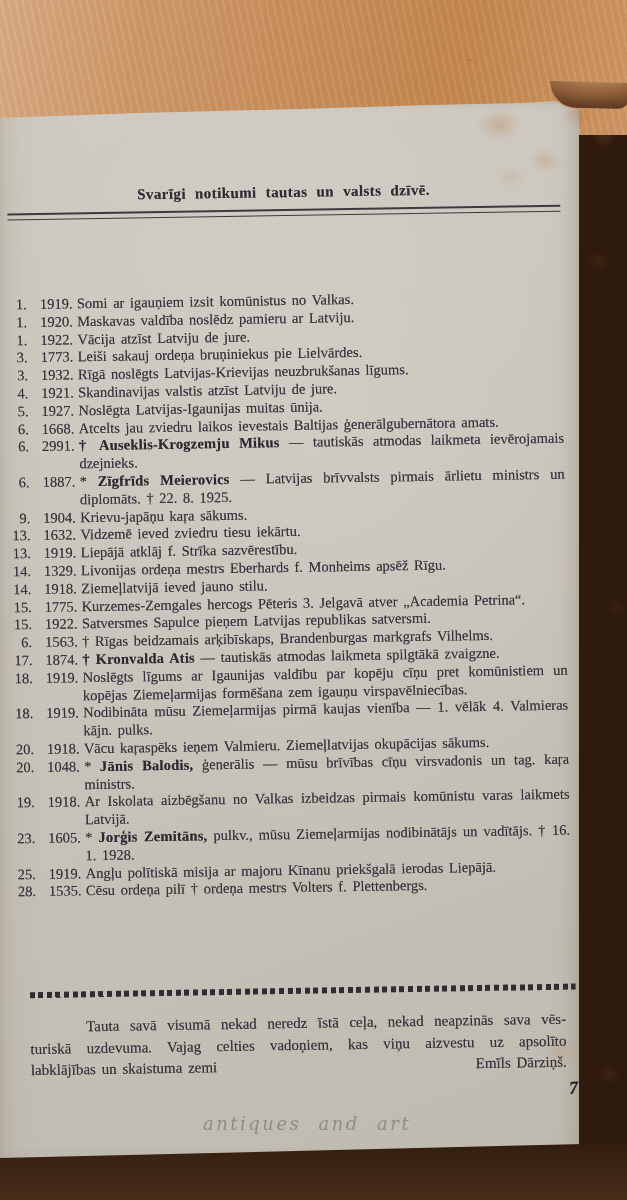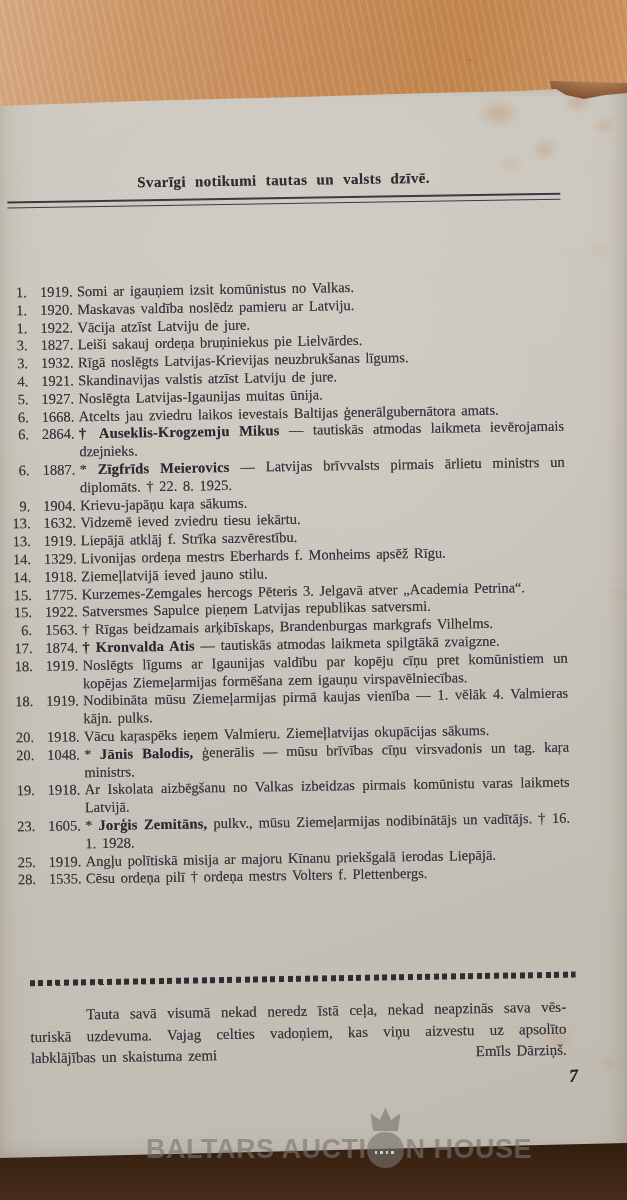--- a/index.html
+++ b/index.html
@@ -25,21 +25,21 @@
   
   .page-curl{
     position:absolute;top:82px;left:550px;width:80px;height:26px;
     background:radial-gradient(130% 150% at 55% -35%, #c4946a 0%, #8d5d38 55%, #4e2f1a 100%);
     border-radius:0 0 16px 34px;
     transform:rotate(1.5deg);
   }
 
   
   .page{
-    position:absolute;left:0;top:80px;width:627px;height:1085px;
+    position:absolute;left:0;top:92px;width:579px;height:1085px;
     clip-path:polygon(0px 26px,140px 21px,300px 17px,430px 13px,520px 11px,556px 9px,566px 15px,584px 19px,605px 15px,627px 13px,627px 1066px,420px 1072px,0px 1079px);
     background:
       repeating-linear-gradient(0deg, rgba(255,255,255,.013) 0 1px, rgba(0,0,0,.015) 1px 2px),
       radial-gradient(90% 60% at 55% 28%, rgba(255,255,252,.10), transparent 70%),
       linear-gradient(160deg,#d1ccc3 0%,#cac5bc 45%,#c1bcb2 100%);
     box-shadow:
       inset 0 16px 12px -10px rgba(95,72,48,.35),
       inset -12px 0 26px -10px rgba(105,88,66,.22),
       inset 0 -14px 26px -12px rgba(95,75,52,.28),
       inset 16px -10px 40px -14px rgba(100,85,65,.16);
@@ -156,21 +156,21 @@
     <span class="year">1920.</span>
     <span class="etext">Maskavas valdība noslēdz pamieru ar Latviju.</span>
   </div>
           <div class="event">
     <span class="day">1.</span>
     <span class="year">1922.</span>
     <span class="etext">Vācija atzīst Latviju de jure.</span>
   </div>
           <div class="event">
     <span class="day">3.</span>
-    <span class="year">1827.</span>
+    <span class="year">1773.</span>
     <span class="etext">Leiši sakauj ordeņa bruņiniekus pie Lielvārdes.</span>
   </div>
           <div class="event">
     <span class="day">3.</span>
     <span class="year">1932.</span>
     <span class="etext">Rīgā noslēgts Latvijas-Krievijas neuzbrukšanas līgums.</span>
   </div>
           <div class="event">
     <span class="day">4.</span>
     <span class="year">1921.</span>
@@ -181,21 +181,21 @@
     <span class="year">1927.</span>
     <span class="etext">Noslēgta Latvijas-Igaunijas muitas ūnija.</span>
   </div>
           <div class="event">
     <span class="day">6.</span>
     <span class="year">1668.</span>
     <span class="etext">Atcelts jau zviedru laikos ievestais Baltijas ģenerālgubernātora amats.</span>
   </div>
           <div class="event">
     <span class="day">6.</span>
-    <span class="year">2864.</span>
+    <span class="year">2991.</span>
     <span class="etext"><b>† Auseklis-Krogzemju Mikus</b> — tautiskās atmodas laikmeta ievērojamais dzejnieks.</span>
   </div>
           <div class="event">
     <span class="day">6.</span>
     <span class="year">1887.</span>
     <span class="etext">* <b>Zīgfrīds Meierovics</b> — Latvijas brīvvalsts pirmais ārlietu ministrs un diplomāts. † 22. 8. 1925.</span>
   </div>
           <div class="event">
     <span class="day">9.</span>
     <span class="year">1904.</span>
@@ -304,18 +304,16 @@
     <div class="stain s5"></div>
     <div class="stain s6"></div>
     <div class="stain s7"></div>
     <div class="stain s8"></div>
     <div class="stain s9"></div>
   </div>
 
   <div class="wood-bottom"></div>
 
   <div class="watermark">
-    <div class="wm-brand"><span>BALTARS AUCTI</span><span class="wm-badge"><svg class="crown" viewBox="0 0 32 24" xmlns="http://www.w3.org/2000/svg">
-            <path d="M4 24 L1.5 7 L10.5 13.5 L16 1.5 L21.5 13.5 L30.5 7 L28 24 Z"></path>
-          </svg><span class="dots"></span></span><span>N HOUSE</span></div>
+    <div class="wm-tagline">antiques and art</div>
   </div>
 
 </div>
 
 </body></html>

